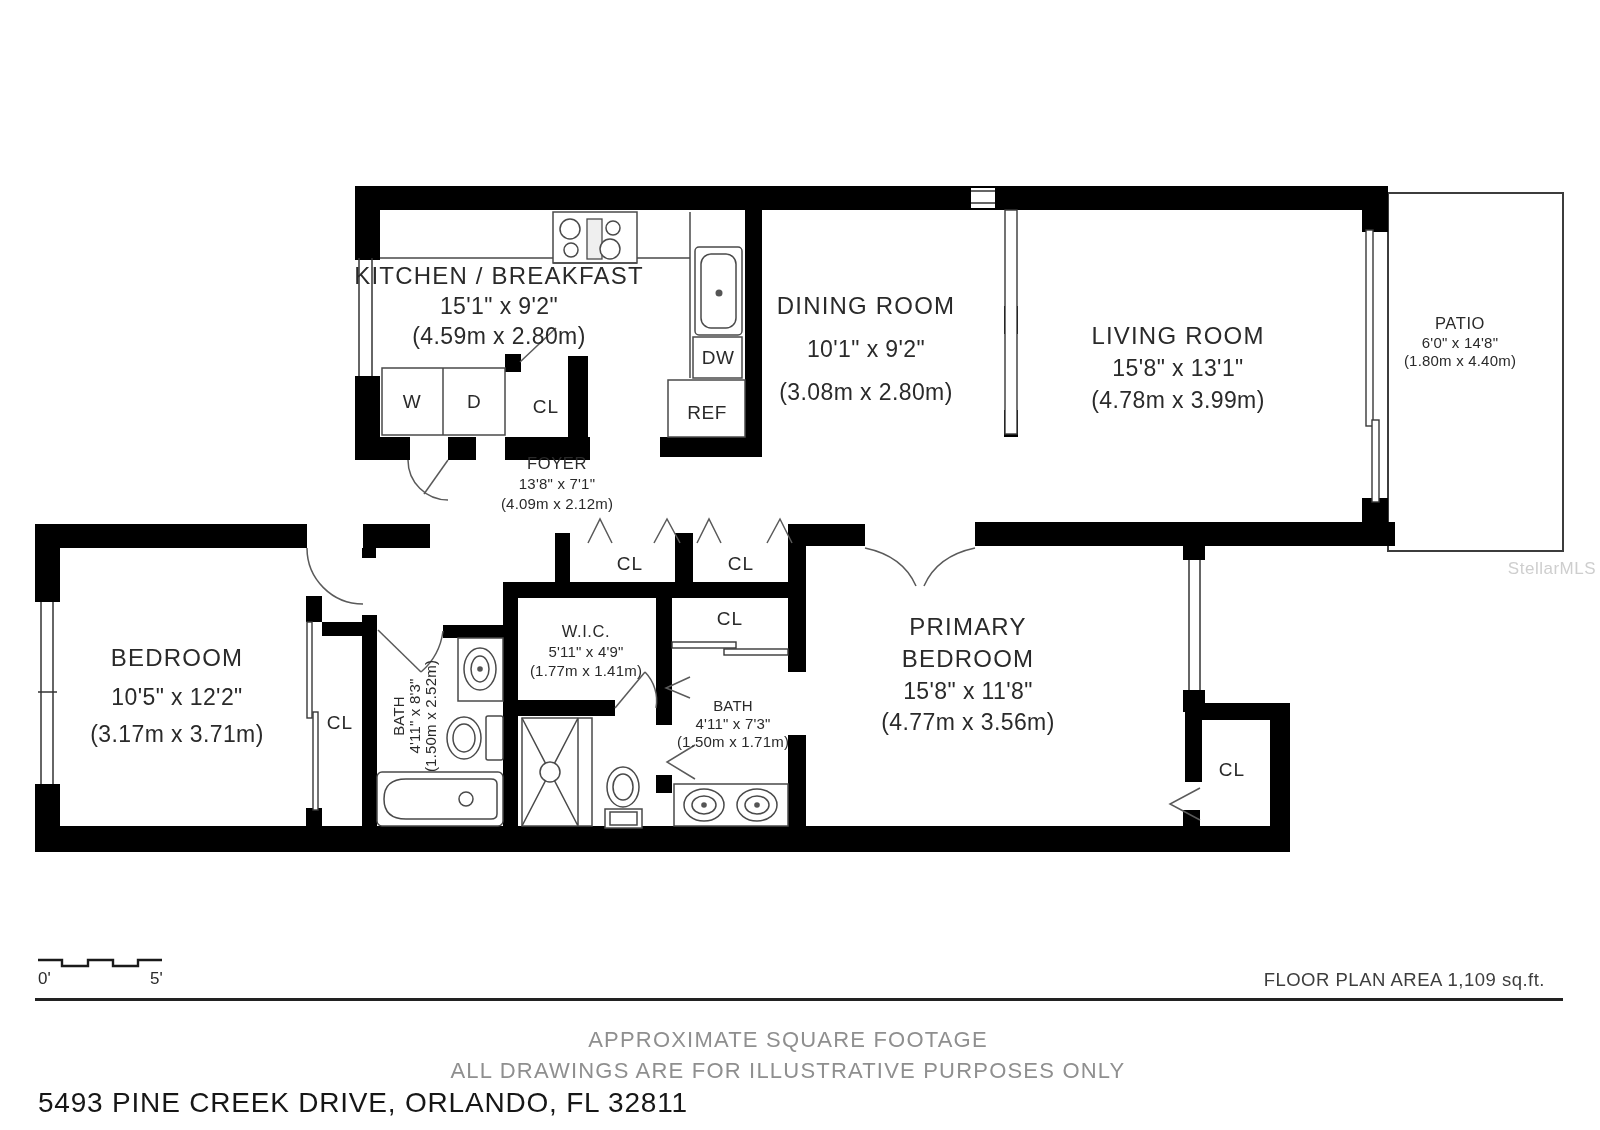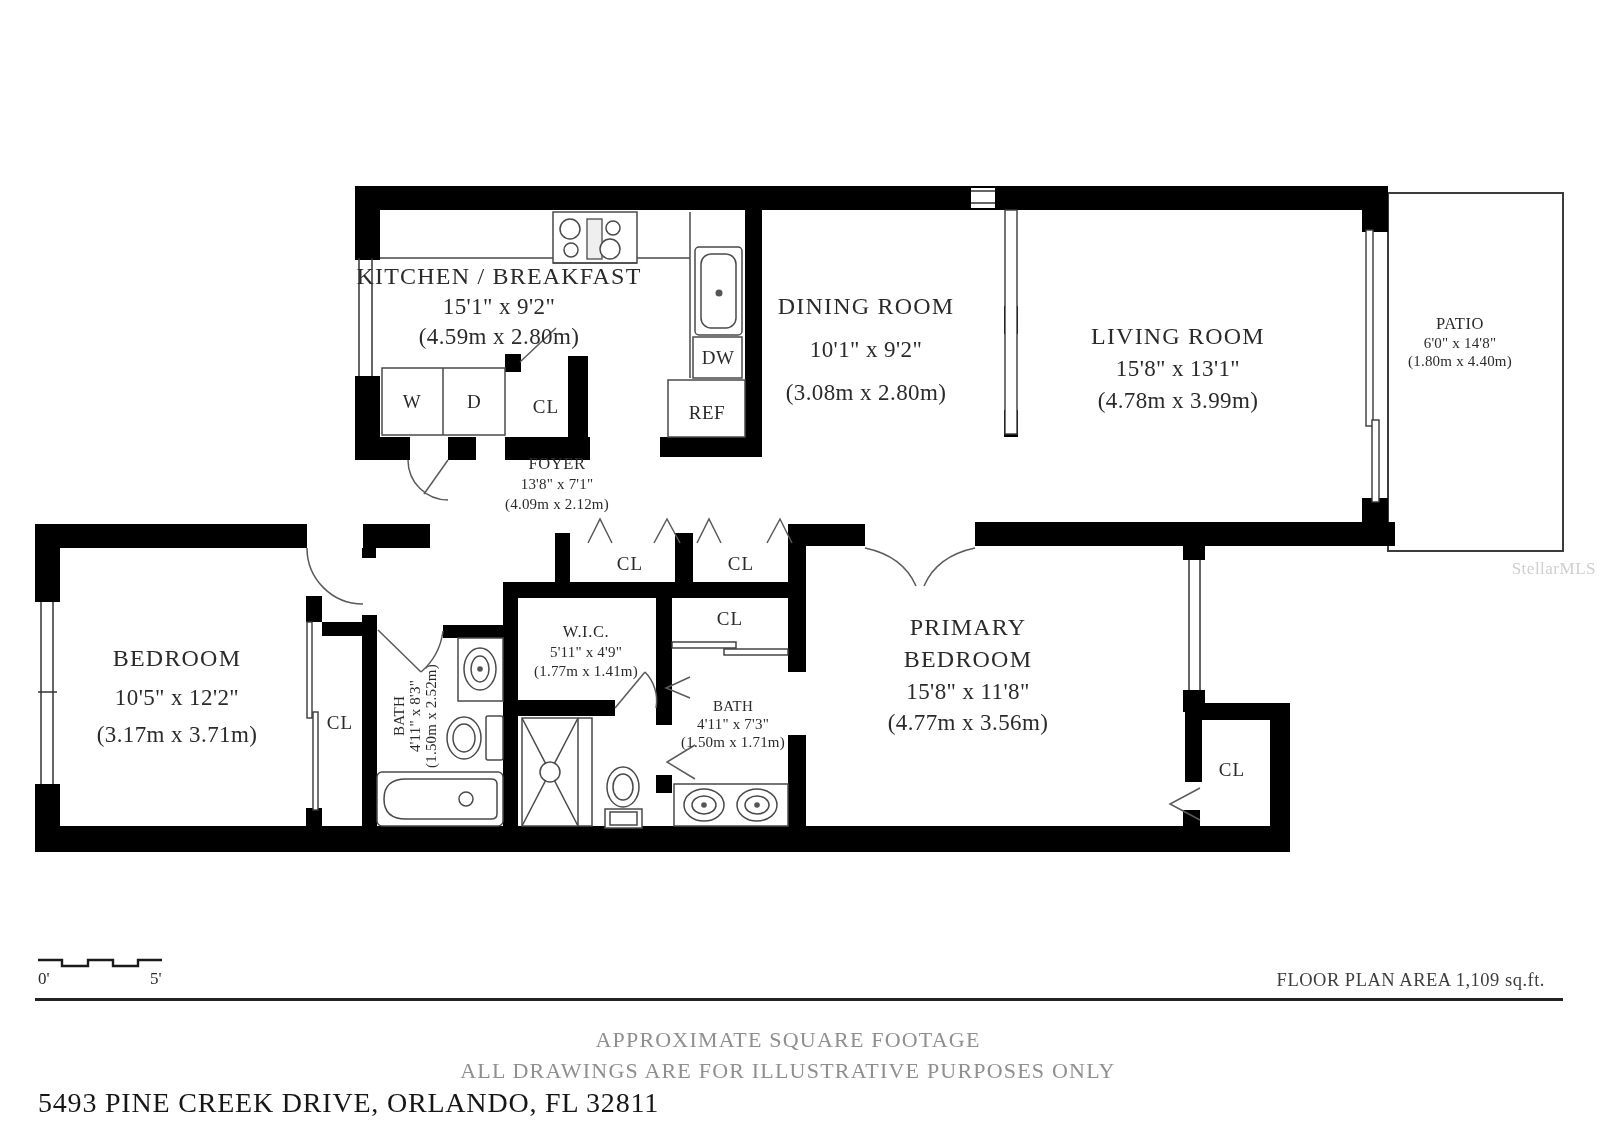--- a/index.html
+++ b/index.html
@@ -1,17 +1,17 @@
 <!DOCTYPE html>
 <html><head>
 <meta charset="utf-8">
 <style>
   html,body{margin:0;padding:0;background:#fff;}
   #page{position:relative;width:1600px;height:1130px;background:#ffffff;overflow:hidden;
-        font-family:Liberation Serif, serif;}
+        font-family:Liberation Sans, sans-serif;}
   svg{position:absolute;left:0;top:0;}
   .wall{fill:#000000;stroke:none;}
   .thin{fill:#ffffff;stroke:#383838;stroke-width:1.4;}
   .fx{fill:#ffffff;stroke:#4a4a4a;stroke-width:1.5;}
   .fxfill{fill:#555555;stroke:none;}
   .ln{stroke:#4a4a4a;stroke-width:1.5;fill:none;}
   .win{stroke:#333333;stroke-width:1.5;fill:none;}
   .door{stroke:#5a5a5a;stroke-width:1.5;fill:none;}
   text{fill:#2a2a2a;}
   .t-room{font-size:24px;letter-spacing:1.2px;text-anchor:middle;}

